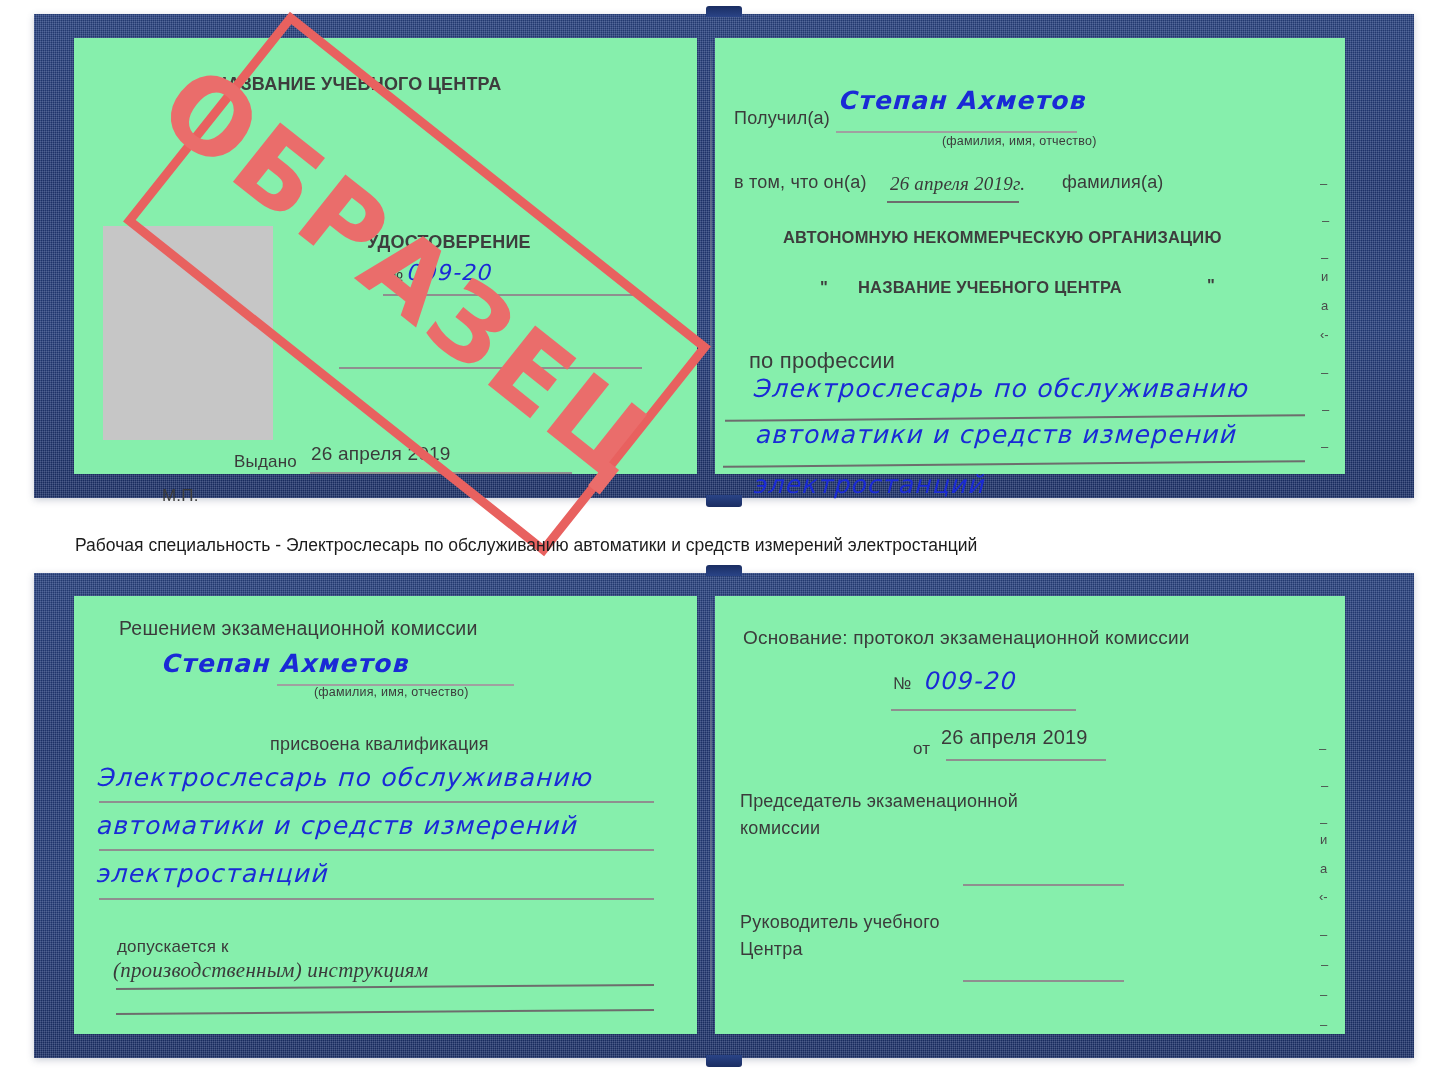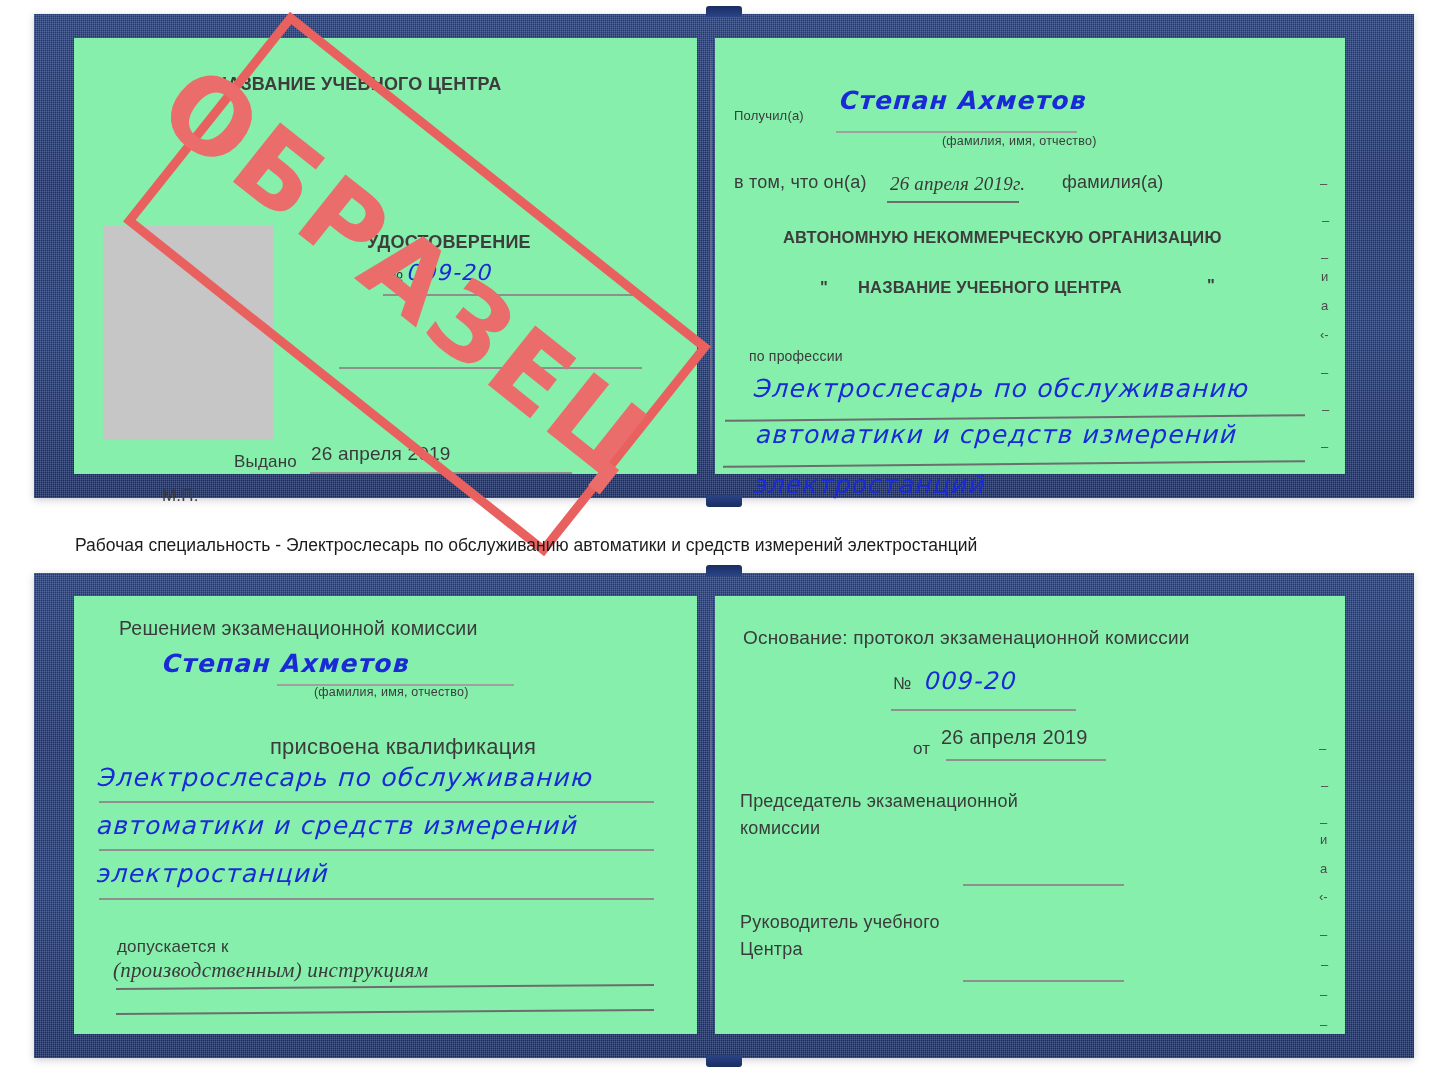--- a/index.html
+++ b/index.html
@@ -183,36 +183,36 @@
   <div class="t" style="left:160px; top:414px; font-size:17px;">Выдано</div>
   <div class="t" style="left:237px; top:405px; font-size:19px;">26 апреля 2019</div>
   <div class="rule" style="left:236px; top:434px; width:262px;"></div>
 
   <div class="t" style="left:88px; top:448px; font-size:17px;">М.П.</div>
 </div>
 
 <div class="spine-line" style="left:710px; top:42px; height:428px;"></div>
 
 <div class="page page-right" style="left:715px; top:38px; width:630px; height:436px;">
-  <div class="t" style="left:19px; top:70px; font-size:13px;">Получил(а)</div>
+  <div class="t" style="left:19px; top:70px; font-size:18px;">Получил(а)</div>
   <div class="t hand" style="left:124px; top:48px; font-size:25px; font-weight:bold;">Степан Ахметов</div>
   <div class="rule thin" style="left:121px; top:93px; width:241px;"></div>
   <div class="t" style="left:227px; top:96px; font-size:12.5px;">(фамилия, имя, отчество)</div>
 
   <div class="t" style="left:19px; top:134px; font-size:18px;">в том, что он(а)</div>
   <div class="t serif-it" style="left:175px; top:135px; font-size:19px;">26 апреля 2019г.</div>
   <div class="rule thin dark" style="left:172px; top:163px; width:132px;"></div>
   <div class="t" style="left:347px; top:134px; font-size:18px;">фамилия(а)</div>
 
   <div class="t caps" style="left:68px; top:190px; font-size:16.5px;">АВТОНОМНУЮ НЕКОММЕРЧЕСКУЮ ОРГАНИЗАЦИЮ</div>
   <div class="t caps" style="left:105px; top:240px; font-size:16.5px;">"</div>
   <div class="t caps" style="left:143px; top:240px; font-size:16.5px;">НАЗВАНИЕ УЧЕБНОГО ЦЕНТРА</div>
   <div class="t caps" style="left:492px; top:238px; font-size:16.5px;">"</div>
 
-  <div class="t" style="left:34px; top:310px; font-size:14px;">по профессии</div>
+  <div class="t" style="left:34px; top:310px; font-size:22px;">по профессии</div>
 
   <div class="t hand" style="left:38px; top:336px; font-size:25px;">Электрослесарь по обслуживанию</div>
   <div class="rule thin dark" style="left:10px; top:379px; width:580px; transform:rotate(-0.55deg);"></div>
 
   <div class="t hand" style="left:40px; top:382px; font-size:25px;">автоматики и средств измерений</div>
   <div class="rule thin dark" style="left:8px; top:425px; width:582px; transform:rotate(-0.55deg);"></div>
 
   <div class="t hand" style="left:38px; top:432px; font-size:25px;">электростанций</div>
 
   <div>
@@ -241,21 +241,21 @@
   <div class="book-top-tab"></div>
 </div>
 
 <div class="page page-left" style="left:74px; top:596px; width:623px; height:438px;">
   <div class="t" style="left:45px; top:21px; font-size:19.5px;">Решением экзаменационной комиссии</div>
 
   <div class="t hand" style="left:88px; top:53px; font-size:25px; font-weight:bold;">Степан Ахметов</div>
   <div class="rule thin" style="left:203px; top:88px; width:237px;"></div>
   <div class="t" style="left:240px; top:89px; font-size:12.5px;">(фамилия, имя, отчество)</div>
 
-  <div class="t" style="left:196px; top:138px; font-size:22px;">присвоена квалификация</div>
+  <div class="t" style="left:196px; top:138px; font-size:18px;">присвоена квалификация</div>
 
   <div class="t hand" style="left:23px; top:167px; font-size:25px;">Электрослесарь по обслуживанию</div>
   <div class="rule" style="left:25px; top:205px; width:555px;"></div>
 
   <div class="t hand" style="left:22px; top:215px; font-size:25px;">автоматики и средств измерений</div>
   <div class="rule" style="left:25px; top:253px; width:555px;"></div>
 
   <div class="t hand" style="left:22px; top:263px; font-size:25px;">электростанций</div>
   <div class="rule" style="left:25px; top:302px; width:555px;"></div>
 

